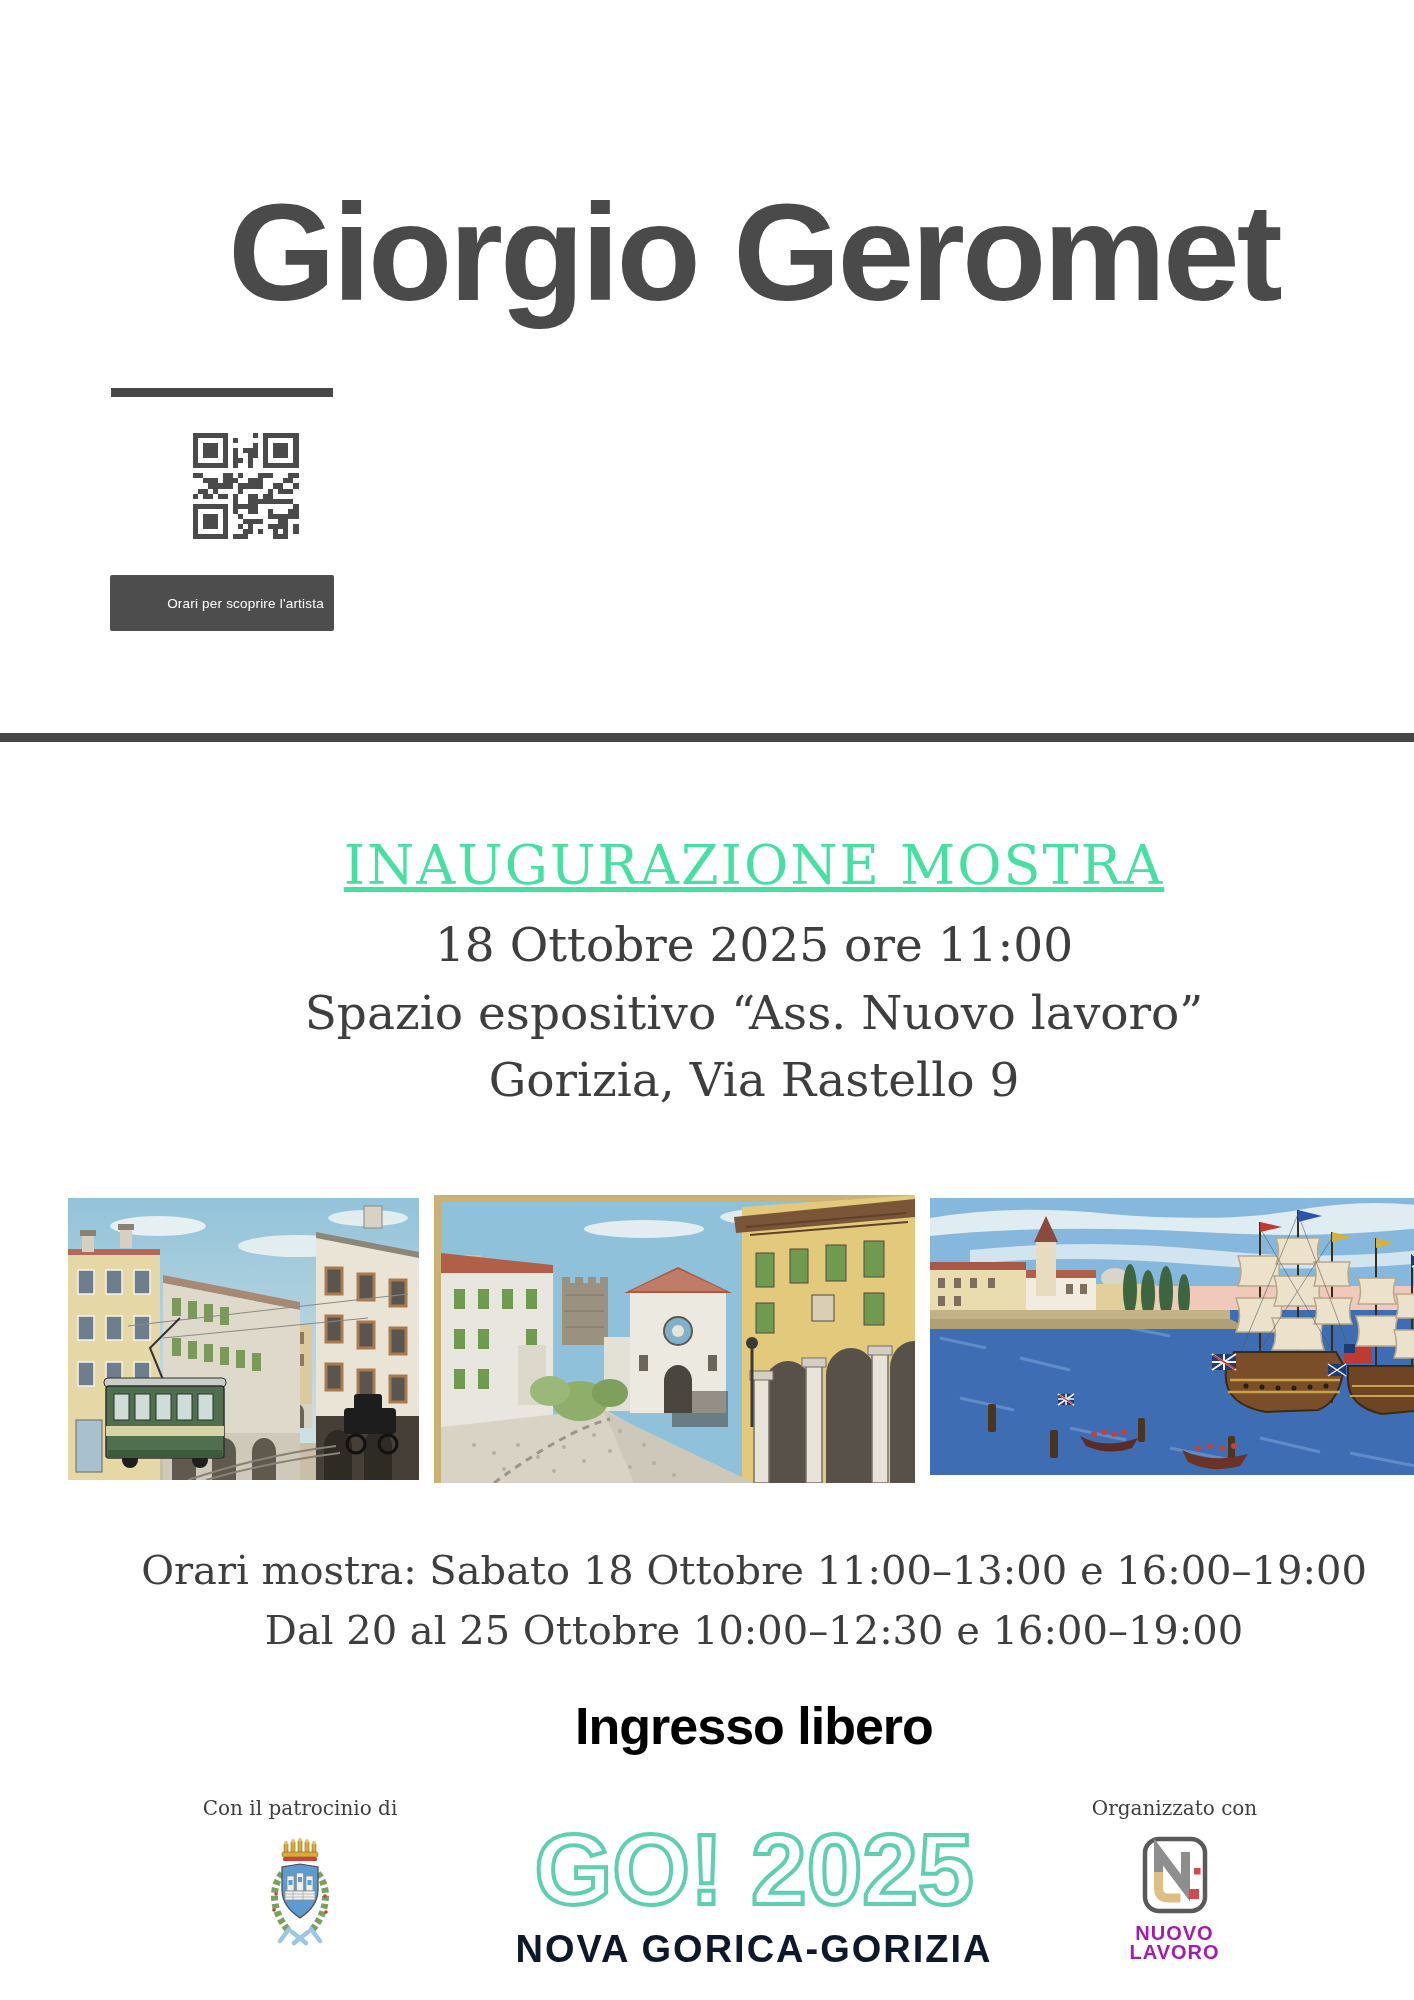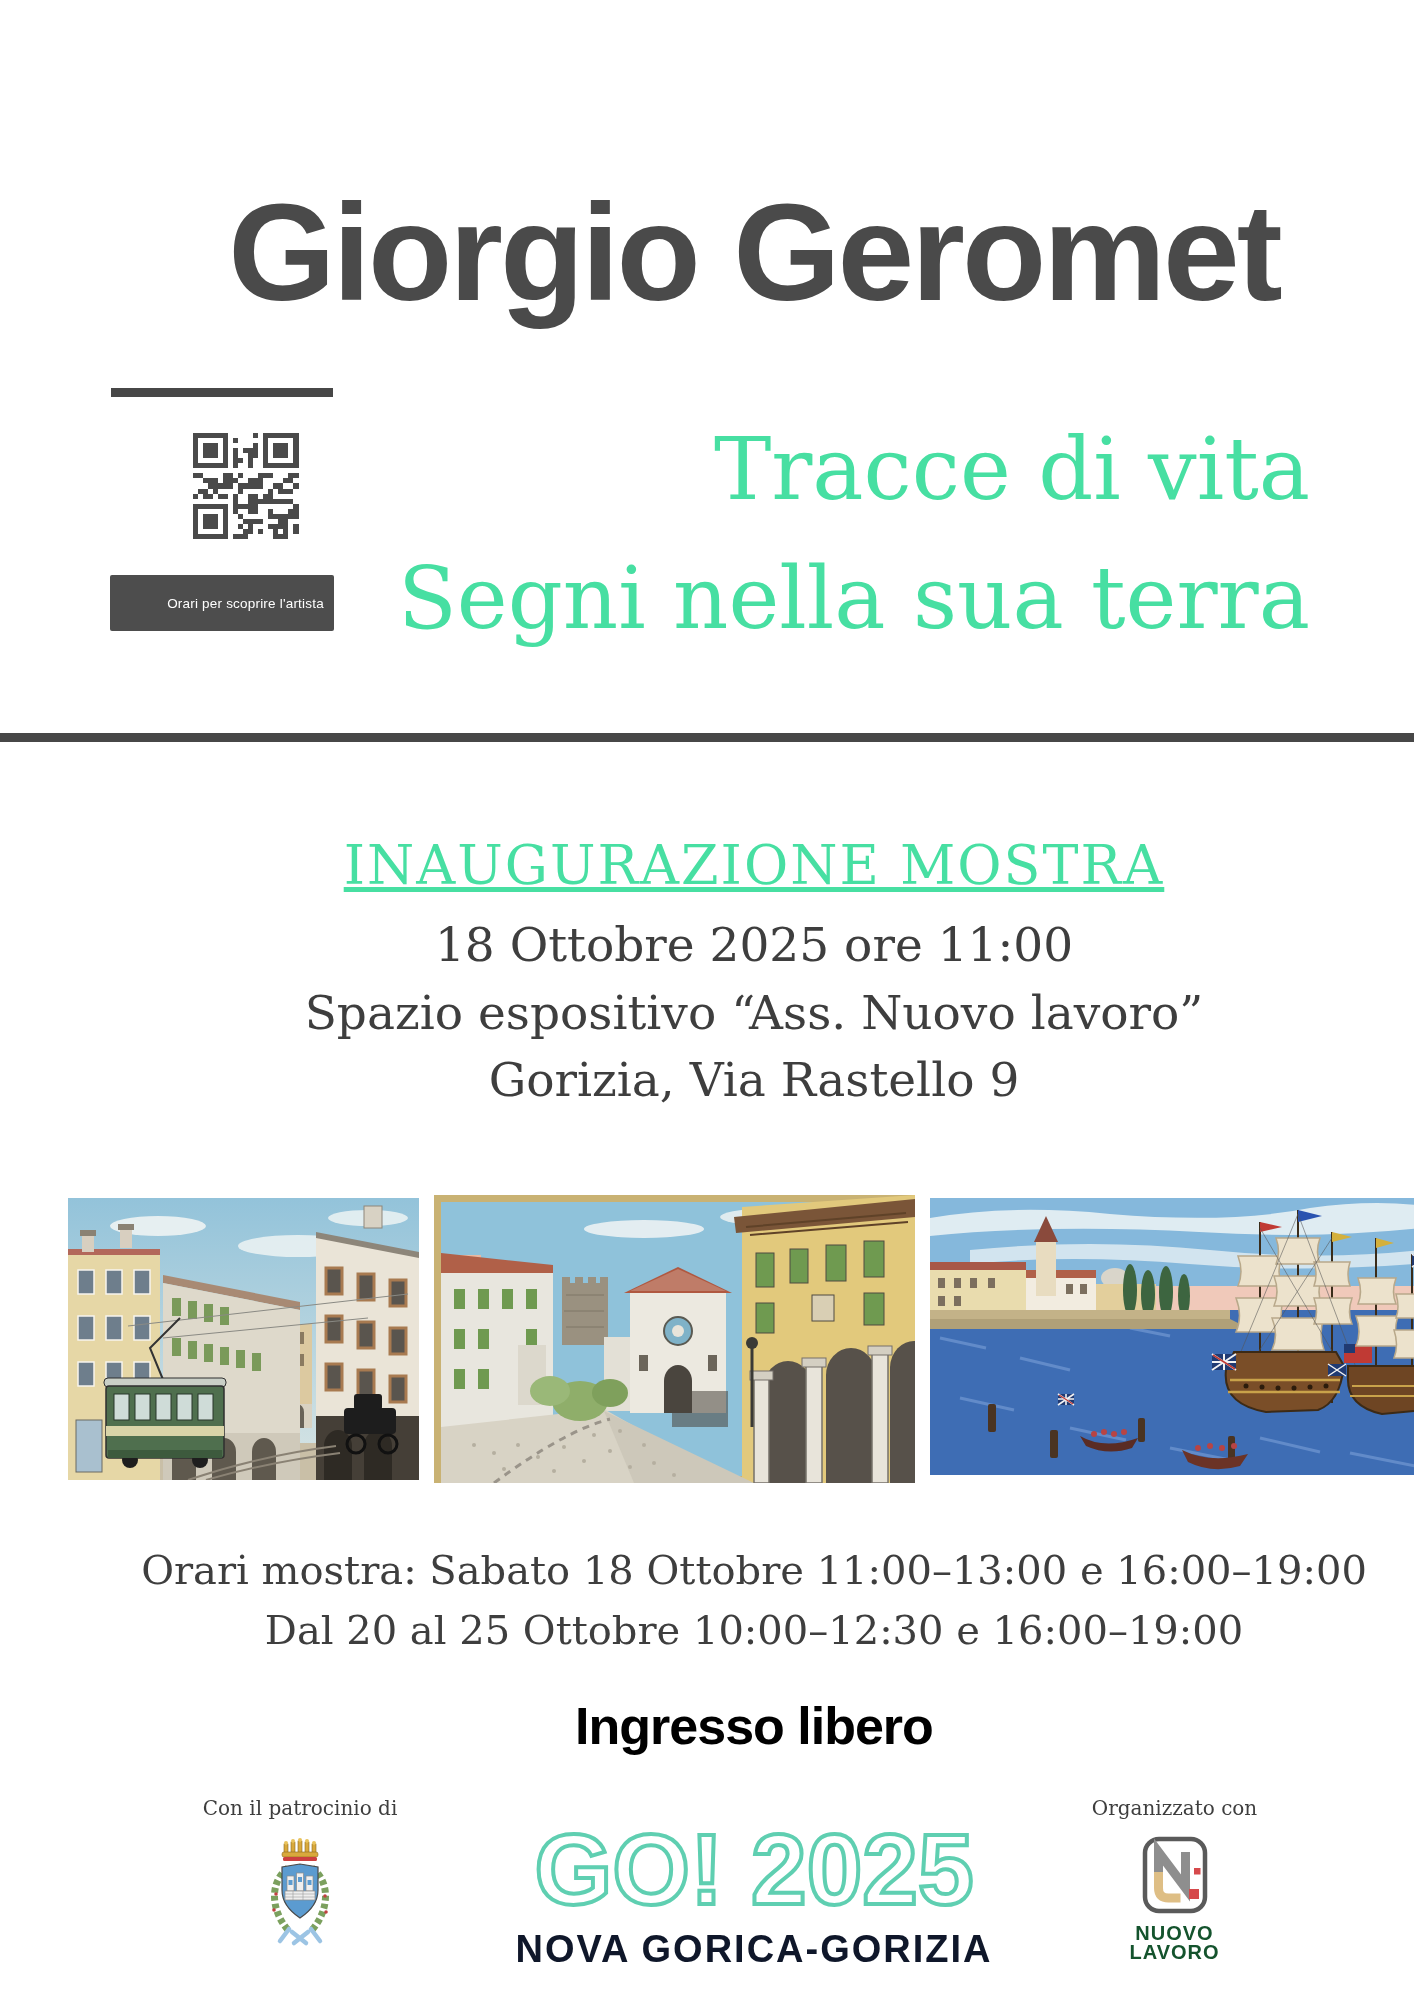--- a/index.html
+++ b/index.html
@@ -55,21 +55,21 @@
     font-weight:bold;font-size:52px;letter-spacing:-1px;color:#000000;}
 
   
   .footer-label{font-family:"DejaVu Serif",serif;font-size:20px;color:#3e3e3e;}
   .footer-left{left:123px;top:1796px;width:260px;text-align:center;}
   .footer-left svg{margin-top:16px;}
   .footer-center{left:437px;top:1824px;width:540px;text-align:center;}
   .go-sub{color:#0f172a;font-weight:bold;font-size:38px;letter-spacing:2px;margin-top:8px;white-space:nowrap;}
   .footer-right{left:1020px;top:1796px;width:215px;text-align:center;}
   .footer-right svg{margin-top:16px;}
-  .nl-word{color:#14532d;font-weight:bold;font-size:20px;line-height:.95;letter-spacing:1px;margin-top:6px;}
+  .nl-word{color:#a21caf;font-weight:bold;font-size:20px;line-height:.95;letter-spacing:1px;margin-top:6px;}
 </style>
 </head>
 <body>
 
 <div id="poster">
 
   <div class="abs title">Giorgio Geromet</div>
 
   <div class="abs qr-rule"></div>
   <div class="abs qr-box">
@@ -202,24 +202,20 @@
         <rect x="14" y="0" width="7" height="7" fill="#4a4a4a"></rect>
         <rect x="15" y="1" width="5" height="5" fill="#ffffff"></rect>
         <rect x="16" y="2" width="3" height="3" fill="#4a4a4a"></rect>
         <rect x="0" y="14" width="7" height="7" fill="#4a4a4a"></rect>
         <rect x="1" y="15" width="5" height="5" fill="#ffffff"></rect>
         <rect x="2" y="16" width="3" height="3" fill="#4a4a4a"></rect>
       </svg>
   </div>
   <div class="abs qr-caption">Orari per scoprire l'artista</div>
 
-  <div class="abs subtitle">
-    <div>Tracce di vita</div>
-    <div>Segni nella sua terra</div>
-  </div>
 
   <div class="abs divider"></div>
 
   <div class="abs event">
     <div class="event-heading">INAUGURAZIONE MOSTRA</div>
     <div class="event-line">18 Ottobre 2025 ore 11:00</div>
     <div class="event-line">Spazio espositivo “Ass. Nuovo lavoro”</div>
     <div class="event-line">Gorizia, Via Rastello 9</div>
   </div>
 

